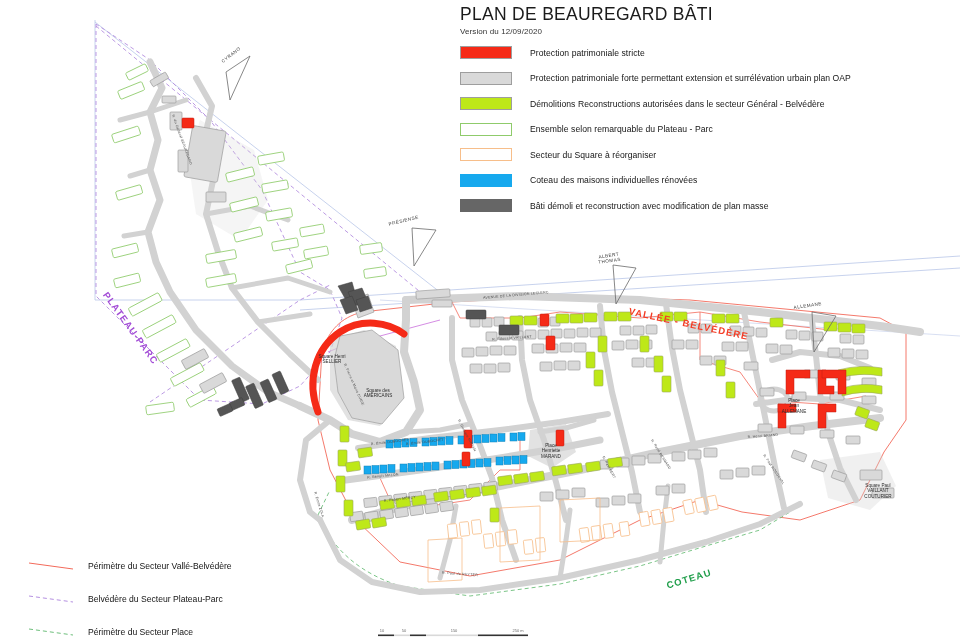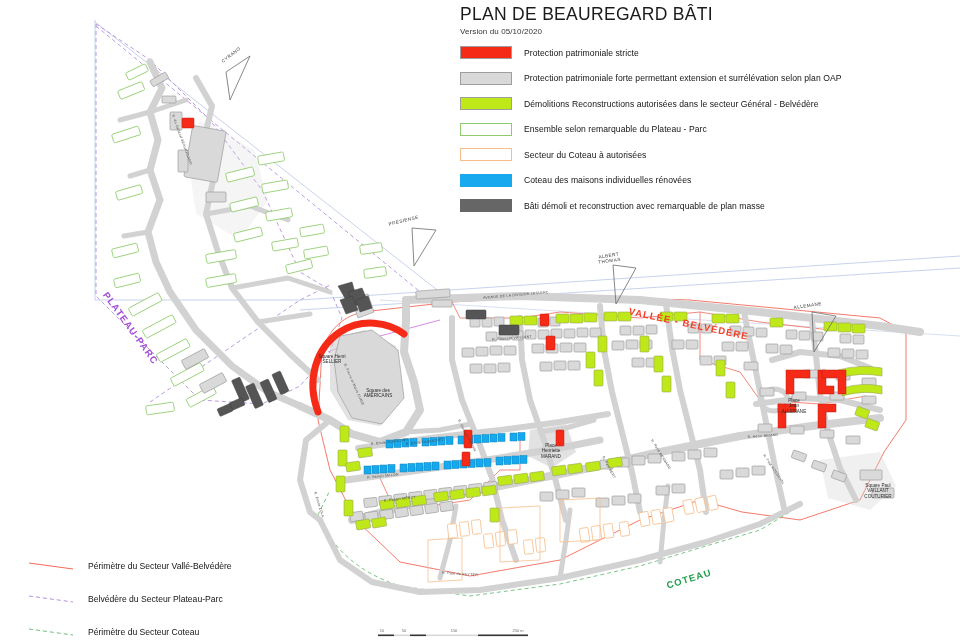--- a/index.html
+++ b/index.html
@@ -11,21 +11,21 @@
 
   
   .title-block{position:absolute;left:460px;top:4px;}
   .map-title{font-size:17.5px;letter-spacing:.3px;color:#1b1b1b;margin:0;font-weight:400;}
   .map-version{font-size:8px;color:#333;margin-top:2px;letter-spacing:.1px;}
 
   
   .legend{position:absolute;left:460px;top:44px;}
   .legend-row{display:flex;align-items:center;height:17px;margin-bottom:8.5px;}
   .swatch{width:52px;height:13px;box-sizing:border-box;flex:0 0 52px;}
-  .legend-label{font-size:8.6px;margin-left:12px;color:#141414;white-space:nowrap;letter-spacing:.05px;}
+  .legend-label{font-size:8.6px;margin-left:18px;color:#141414;white-space:nowrap;letter-spacing:.05px;}
 
   
   .perim-legend{position:absolute;left:28px;top:556px;}
   .perim-row{display:flex;align-items:center;height:19px;margin-bottom:14px;}
   .perim-line{width:46px;height:12px;flex:0 0 46px;}
   .perim-label{font-size:8.6px;margin-left:14px;color:#141414;white-space:nowrap;}
 
   
   .scalebar{position:absolute;left:378px;top:626px;width:150px;height:12px;}
 
@@ -487,72 +487,72 @@
           <text x="773" y="470" class="street-lbl" transform="rotate(56 773 470)" text-anchor="middle">R. Paul RONGEVAL</text>
           <text x="318" y="505" class="street-lbl" transform="rotate(72 318 505)" text-anchor="middle">R. Émile ZOLA</text>
           <text x="460" y="575" class="street-lbl" transform="rotate(4 460 575)" text-anchor="middle">R. Paul de RUYTER</text>
         </g>
 
     </g>
   </svg>
 
   <div class="title-block">
     <div class="map-title">PLAN DE BEAUREGARD BÂTI</div>
-    <div class="map-version">Version du  05/10/2020</div>
+    <div class="map-version">Version du  12/09/2020</div>
   </div>
 
   <div class="legend" id="legend">
       <div class="legend-row">
         <div class="swatch" style="background: rgb(245, 42, 23); border: 1px solid rgb(158, 158, 158);"></div>
         <div class="legend-label">Protection patrimoniale stricte</div>
       </div>
       <div class="legend-row">
         <div class="swatch" style="background: rgb(217, 217, 217); border: 1px solid rgb(158, 158, 158);"></div>
-        <div class="legend-label">Protection patrimoniale forte permettant extension et surrélévation selon plan OAP</div>
+        <div class="legend-label">Protection patrimoniale forte permettant extension et surrélévation urbain plan OAP</div>
       </div>
       <div class="legend-row">
         <div class="swatch" style="background: rgb(190, 232, 24); border: 1px solid rgb(158, 158, 158);"></div>
         <div class="legend-label">Démolitions Reconstructions autorisées dans le secteur Général - Belvédère</div>
       </div>
       <div class="legend-row">
         <div class="swatch" style="background: rgb(255, 255, 255); border: 1px solid rgb(143, 203, 107);"></div>
         <div class="legend-label">Ensemble selon remarquable du Plateau - Parc</div>
       </div>
       <div class="legend-row">
         <div class="swatch" style="background: rgb(255, 255, 255); border: 1px solid rgb(247, 190, 138);"></div>
-        <div class="legend-label">Secteur du Coteau à autorisées</div>
+        <div class="legend-label">Secteur du Square à réorganiser</div>
       </div>
       <div class="legend-row">
         <div class="swatch" style="background: rgb(22, 169, 238); border: 1px solid rgb(22, 169, 238);"></div>
         <div class="legend-label">Coteau des maisons individuelles rénovées</div>
       </div>
       <div class="legend-row">
         <div class="swatch" style="background: rgb(102, 102, 102); border: 1px solid rgb(102, 102, 102);"></div>
-        <div class="legend-label">Bâti démoli et reconstruction avec remarquable de plan masse</div>
+        <div class="legend-label">Bâti démoli et reconstruction avec modification de plan masse</div>
       </div>
     </div>
 
   <div class="perim-legend" id="perim-legend">
       <div class="perim-row">
         <svg viewBox="0 0 46 12" class="perim-line">
           <path d="M 1 3 L 45 9" stroke="#F36A5A" stroke-width="1" fill="none"></path>
         </svg>
         <div class="perim-label">Périmètre du Secteur Vallé-Belvédère</div>
       </div>
       <div class="perim-row">
         <svg viewBox="0 0 46 12" class="perim-line">
           <path d="M 1 3 L 45 9" stroke="#B48FE0" stroke-width="1" fill="none" stroke-dasharray="4 3"></path>
         </svg>
         <div class="perim-label">Belvédère du Secteur Plateau-Parc</div>
       </div>
       <div class="perim-row">
         <svg viewBox="0 0 46 12" class="perim-line">
           <path d="M 1 3 L 45 9" stroke="#6DBE7B" stroke-width="1" fill="none" stroke-dasharray="4 3"></path>
         </svg>
-        <div class="perim-label">Périmètre du Secteur Coteau</div>
+        <div class="perim-label">Périmètre du Secteur Place</div>
       </div>
     </div>
 
   <svg class="scalebar" viewBox="0 0 150 12">
     <g id="scalebar-g">
         <rect x="0" y="8.5" width="16" height="1.6" fill="#333"></rect>
         <rect x="16" y="8.5" width="16" height="1.6" fill="#d9d9d9"></rect>
         <rect x="32" y="8.5" width="16" height="1.6" fill="#333"></rect>
         <rect x="48" y="8.5" width="52" height="1.6" fill="#d9d9d9"></rect>
         <rect x="100" y="8.5" width="50" height="1.6" fill="#333"></rect>

